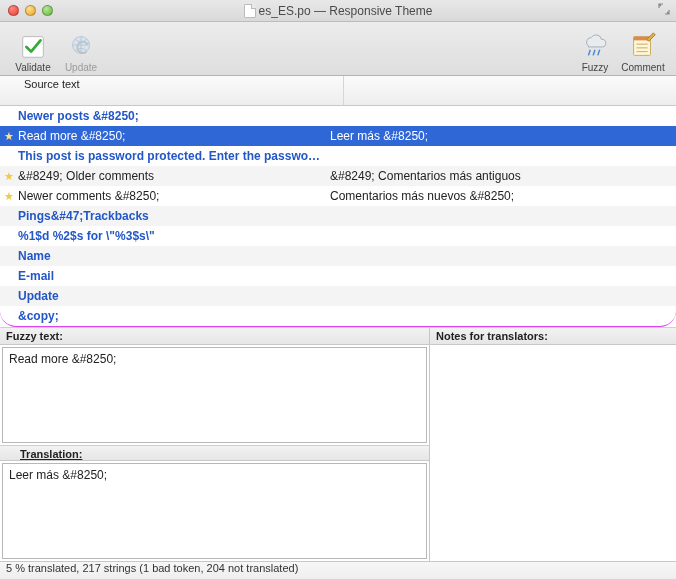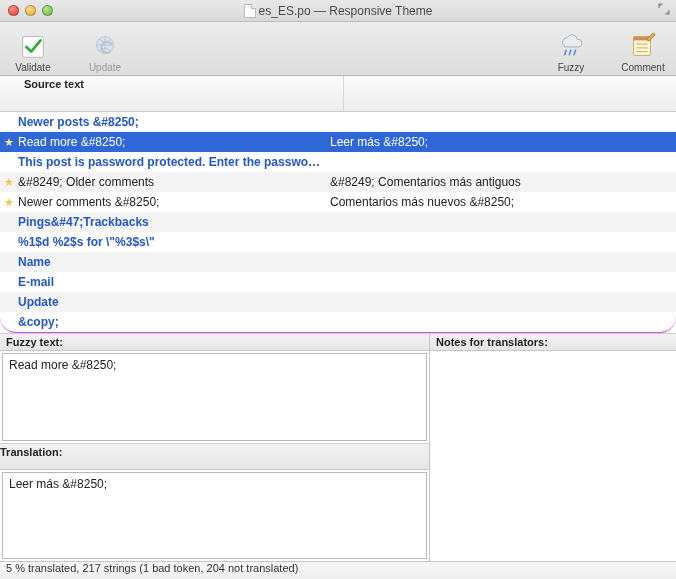--- a/index.html
+++ b/index.html
@@ -42,36 +42,36 @@
     content: ""; position: absolute; right: -1px; top: -1px;
     width: 4px; height: 4px; background: #e8e8e8; border-left: 1px solid #bbb; border-bottom: 1px solid #bbb;
   }
   .resize-icon {
     margin-left: auto; color: #888;
   }
   .toolbar {
     height: 54px;
     background: linear-gradient(#ececec, #dedede);
     border-bottom: 1px solid #b3b3b3;
-    display: flex; align-items: flex-end; padding: 2px 10px 2px 10px; gap: 26px;
+    display: flex; align-items: flex-end; padding: 2px 10px 2px 10px; gap: 2px;
   }
   .tb-btn {
     display: flex; flex-direction: column; align-items: center; width: 46px;
     font-size: 10px; color: #444; cursor: default;
   }
   .tb-btn.disabled { color: #9b9b9b; }
   .tb-ico {
     width: 32px; height: 32px; display: flex; align-items: center; justify-content: center;
     position: relative;
   }
   .ico-check svg, .ico-globe svg, .ico-cloud svg, .ico-note svg { width: 30px; height: 30px; }
   .tb-sep { flex: 1; }
   .headers {
-    display: flex; height: 36px; background: linear-gradient(#fbfbfb,#ededed);
-    border-bottom: 1px solid #c8c8c8; font-size: 11px; color: #222; font-weight: bold;
+    display: flex; height: 30px; background: linear-gradient(#fbfbfb,#ededed);
+    border-bottom: 1px solid #c8c8c8; font-size: 11px; color: #222;
   }
   .hcell {
     padding: 2px 6px; border-right: 1px solid #d6d6d6;
   }
   .hcell.src { width: 326px; }
   .hcell.tr { flex: 1; border-right: none; }
   .hspacer { width: 18px; }
   .table {
     flex: 0 0 auto;
     overflow: hidden;
@@ -101,23 +101,23 @@
     display: flex; flex: 1; min-height: 0;
   }
   .left-pane {
     width: 430px; display: flex; flex-direction: column; border-right: 1px solid #c6c6c6;
   }
   .src-box {
     flex: 1; padding: 4px 6px; font-size: 12px; color: #222;
     border: 1px solid #b7b7b7; margin: 2px; background: #fff;
   }
   .mid-label {
-    height: 27px; background: linear-gradient(#f2f2f2,#e6e6e6);
+    height: 16px; background: linear-gradient(#f2f2f2,#e6e6e6);
     border-top: 1px solid #cfcfcf; border-bottom: 1px solid #c8c8c8;
-    font-size: 11px; font-weight: bold; padding: 2px 0;
+    font-size: 11px; font-weight: bold; padding: 2px 20px; text-decoration: underline;
   }
   .trans-box {
     flex: 1; padding: 4px 6px; font-size: 12px; color: #222;
     border: 1px solid #b7b7b7; margin: 2px; background: #fff;
     outline: none; resize: none; font-family: inherit;
   }
   .notes-pane { flex: 1; background: #fff; }
   .status {
     height: 18px; border-top: 1px solid #c8c8c8;
     background: linear-gradient(#f7f7f7,#eeeeee);

